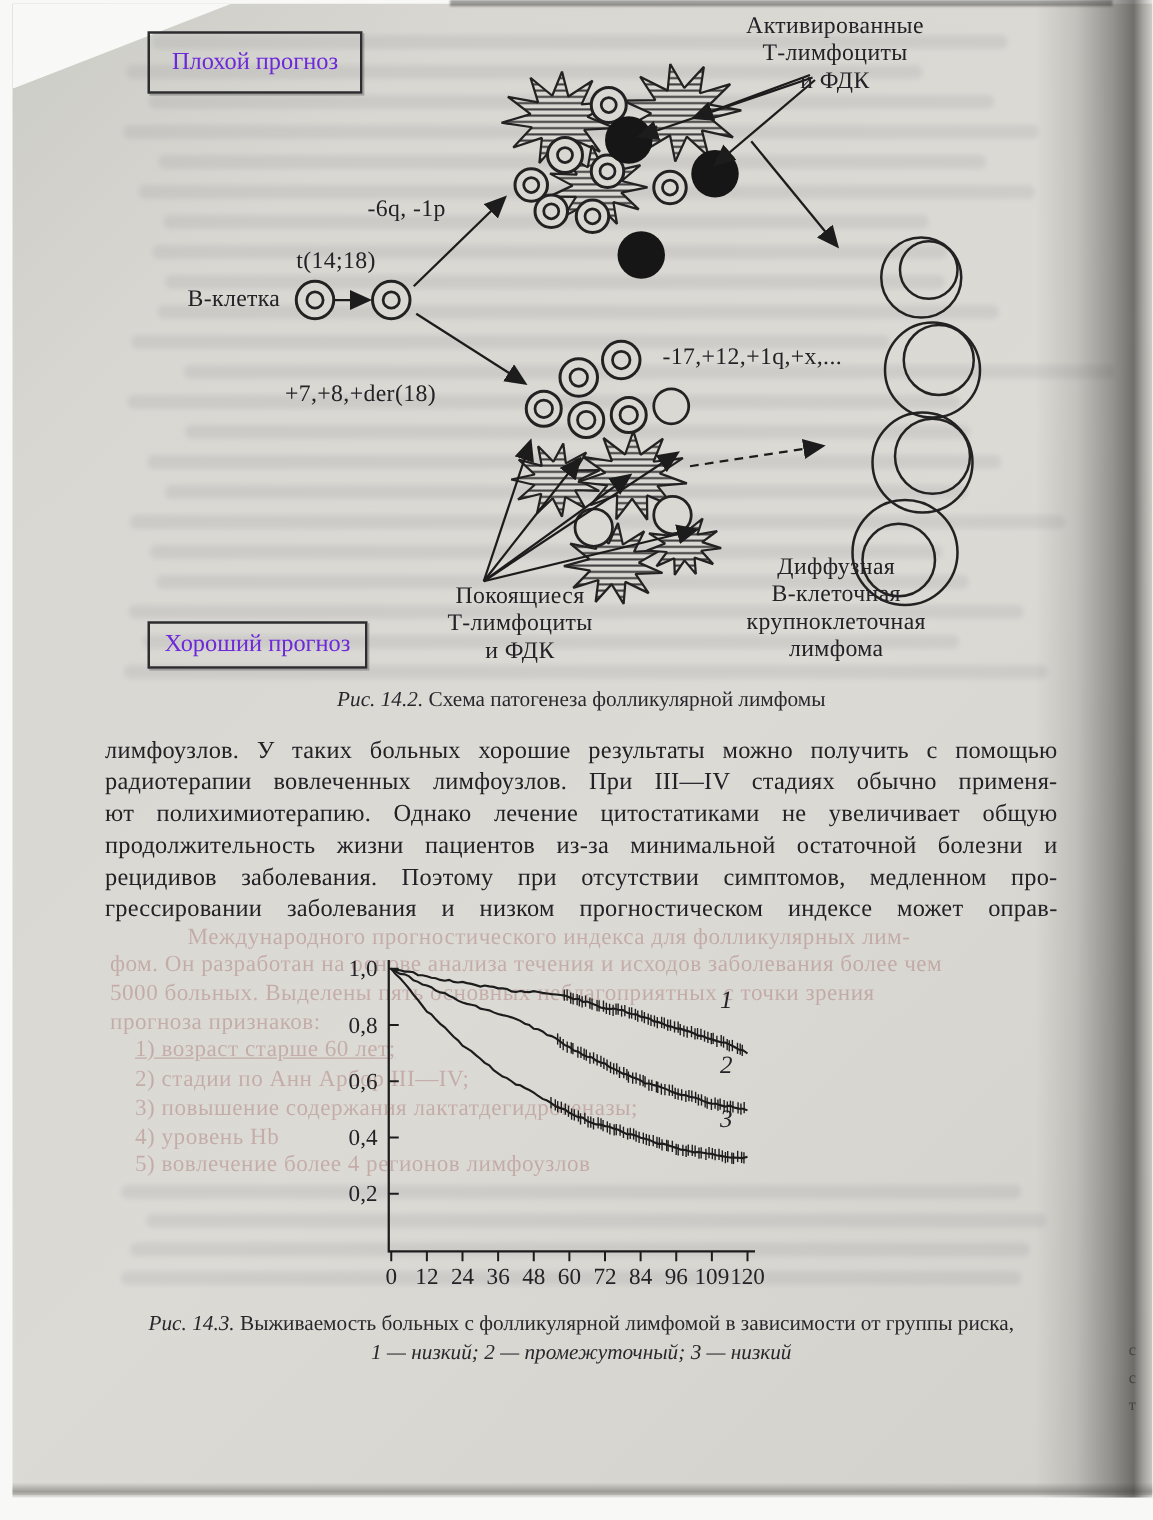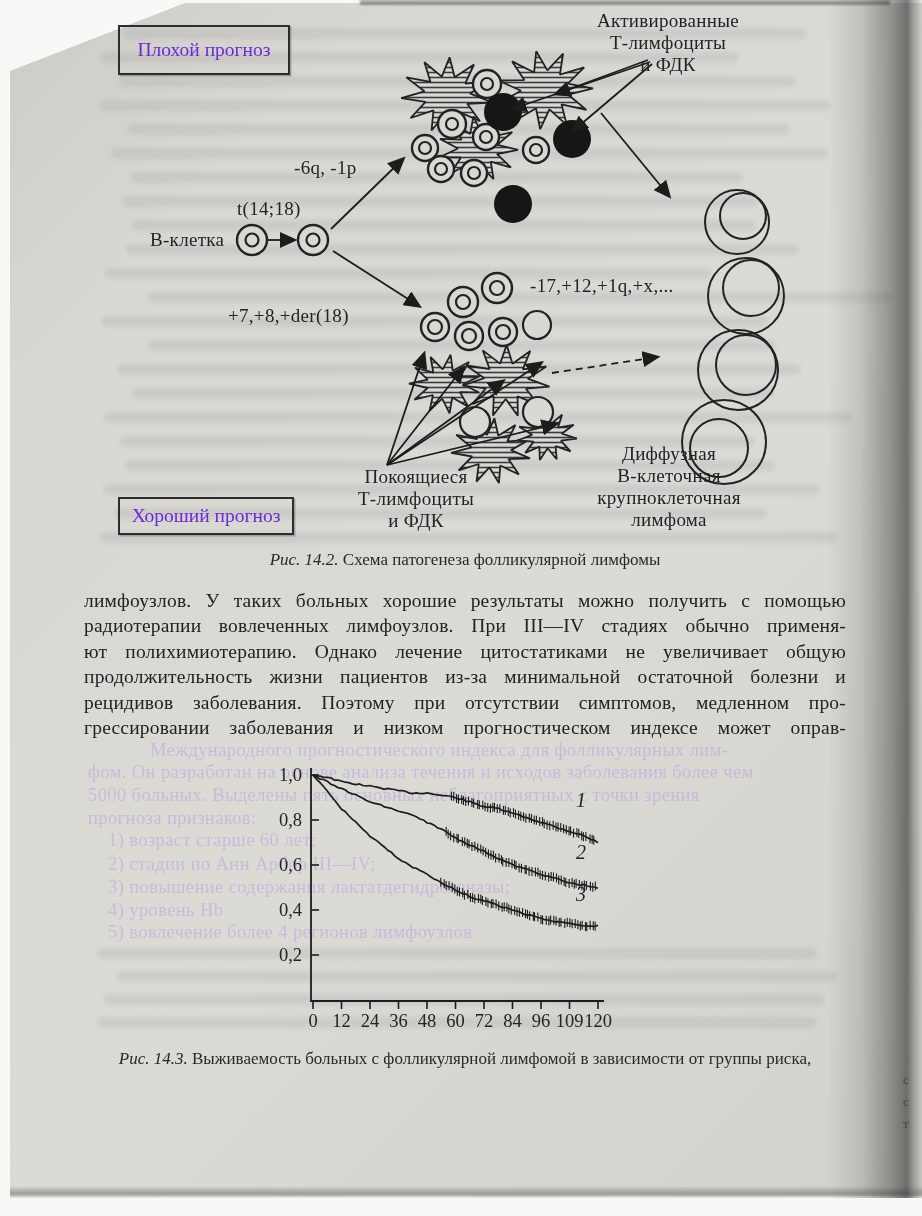--- a/index.html
+++ b/index.html
@@ -9,21 +9,21 @@
         background:linear-gradient(135deg,#ccccc6 0%,#d8d7d2 18%,#dbdad5 55%,#d2d1cc 100%);}
   .corner-wedge{position:absolute;left:10px;top:3px;width:175px;height:68px;z-index:1;
         background:#f8f8f6;clip-path:polygon(0 0,100% 0,0 100%);}
   .top-edge{position:absolute;left:360px;top:0;width:530px;height:5px;z-index:1;
         background:rgba(45,45,42,.45);filter:blur(1px);}
   .bottom-edge{position:absolute;left:10px;top:1186px;width:912px;height:12px;z-index:4;
         background:linear-gradient(180deg,rgba(120,119,114,.0),rgba(110,109,104,.55) 60%,rgba(150,149,144,.2));}
   .spine{position:absolute;left:828px;top:0;width:94px;height:1198px;z-index:5;pointer-events:none;
         background:linear-gradient(90deg,rgba(70,68,64,0) 0%,rgba(70,68,64,.16) 35%,rgba(52,51,48,.42) 66%,rgba(42,41,39,.60) 84%,rgba(95,93,89,.42) 92%,rgba(165,163,157,.22) 100%);}
   .ghost{position:absolute;height:11px;border-radius:5px;background:#5e5e6a;opacity:.10;filter:blur(2.2px);z-index:1;}
-  .bleed{position:absolute;font-size:18.5px;color:#8b5cf6;opacity:.24;filter:blur(.6px);
+  .bleed{position:absolute;font-size:18.5px;color:#7f1d1d;opacity:.24;filter:blur(.6px);
         letter-spacing:.4px;white-space:nowrap;z-index:2;}
   #art{position:absolute;left:0;top:0;z-index:3;pointer-events:none;}
   .lbl{position:absolute;font-size:19px;line-height:22px;color:#232327;letter-spacing:.3px;
         white-space:nowrap;z-index:4;}
   .center{text-align:center;white-space:normal;}
   .box{position:absolute;border:2.5px solid #2d2d30;box-shadow:1.5px 1.5px 0 rgba(70,70,68,.35);
         display:flex;align-items:center;justify-content:center;font-size:19.5px;color:#6d28d9;z-index:4;}
   .caption{position:absolute;left:84px;width:762px;text-align:center;font-size:17px;line-height:22.5px;
         color:#28282c;z-index:4;}
   .cap-ref{font-style:italic;margin-top:32px;}
@@ -65,21 +65,21 @@
     <div class="ghost" style="left: 97.1595px; top: 948px; width: 720px;"></div>
     <div class="ghost" style="left: 116.524px; top: 971px; width: 720px;"></div>
     <div class="ghost" style="left: 104.121px; top: 994px; width: 720px;"></div>
     <div class="ghost" style="left: 97.0811px; top: 1017px; width: 720px;"></div>
   </div>
 <div id="bleed">
     <div class="bleed" style="left: 150px; top: 740px;">Международного прогностического индекса для фолликулярных лим-</div>
     <div class="bleed" style="left: 88px; top: 762px;">фом. Он разработан на основе анализа течения и исходов заболевания более чем</div>
     <div class="bleed" style="left: 88px; top: 785px;">5000 больных. Выделены пять основных неблагоприятных с точки зрения</div>
     <div class="bleed" style="left: 88px; top: 808px;">прогноза признаков:</div>
-    <div class="bleed" style="left: 108px; top: 830px;">1) возраст старше 60 лет;</div>
+    <div class="bleed" style="left: 108px; top: 830px; text-decoration: underline;">1) возраст старше 60 лет;</div>
     <div class="bleed" style="left: 108px; top: 854px;">2) стадии по Анн Арбор III—IV;</div>
     <div class="bleed" style="left: 108px; top: 877px;">3) повышение содержания лактатдегидрогеназы;</div>
     <div class="bleed" style="left: 108px; top: 900px;">4) уровень Hb</div>
     <div class="bleed" style="left: 108px; top: 922px;">5) вовлечение более 4 регионов лимфоузлов</div>
   </div>
 
 <svg id="art" width="922" height="1216" viewBox="0 0 922 1216">
   <defs>
     <pattern id="hatch" width="6" height="5" patternUnits="userSpaceOnUse">
       <rect width="6" height="5" fill="#d9d8d3"></rect>
@@ -414,20 +414,21 @@
     <div class="pline">лимфоузлов. У таких больных хорошие результаты можно получить с помощью</div>
     <div class="pline">радиотерапии вовлеченных лимфоузлов. При III—IV стадиях обычно применя-</div>
     <div class="pline">ют полихимиотерапию. Однако лечение цитостатиками не увеличивает общую</div>
     <div class="pline">продолжительность жизни пациентов из-за минимальной остаточной болезни и</div>
     <div class="pline">рецидивов заболевания. Поэтому при отсутствии симптомов, медленном про-</div>
     <div class="pline">грессировании заболевания и низком прогностическом индексе может оправ-</div>
   </div>
 
 <div class="caption" style="top:1048px">
   <div><span class="cap-ref">Рис. 14.3.</span><span> Выживаемость больных с фолликулярной лимфомой в зависимости от группы риска,</span></div>
+  <div style="font-style:italic">1 — низкий; 2 — промежуточный; 3 — низкий</div>
 </div>
 
 <div id="edge-letters">
     <span class="edgel" style="top: 1072px;">с</span>
     <span class="edgel" style="top: 1094px;">с</span>
     <span class="edgel" style="top: 1116px;">т</span>
   </div>
 
 <div class="bottom-edge"></div>
 <div class="spine"></div>

